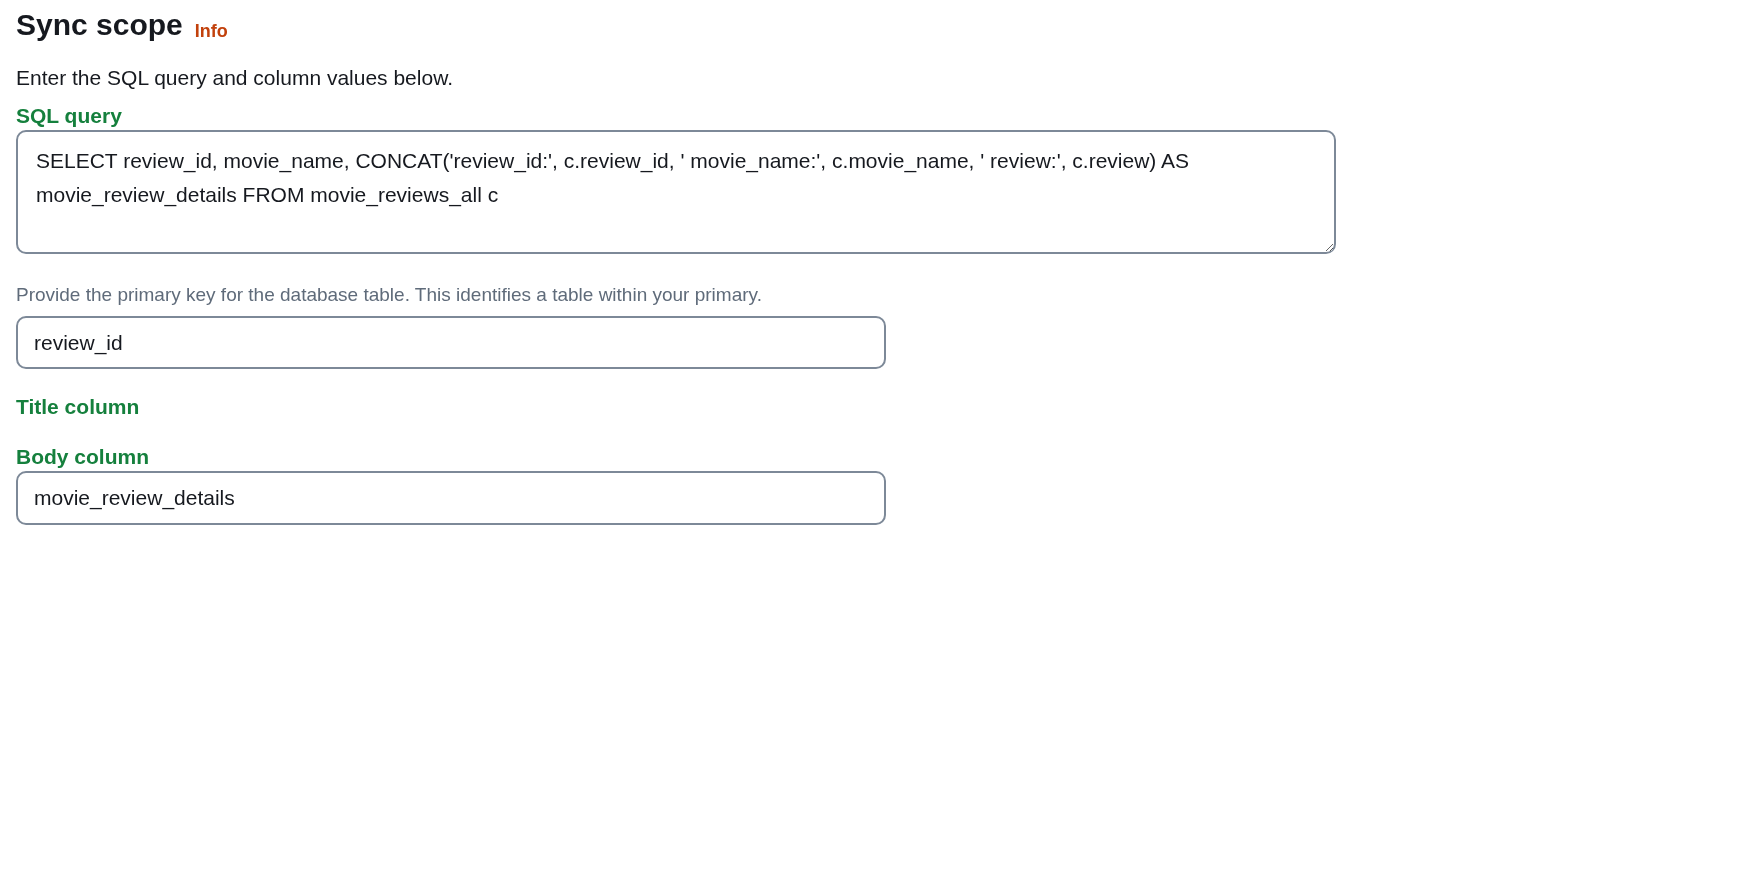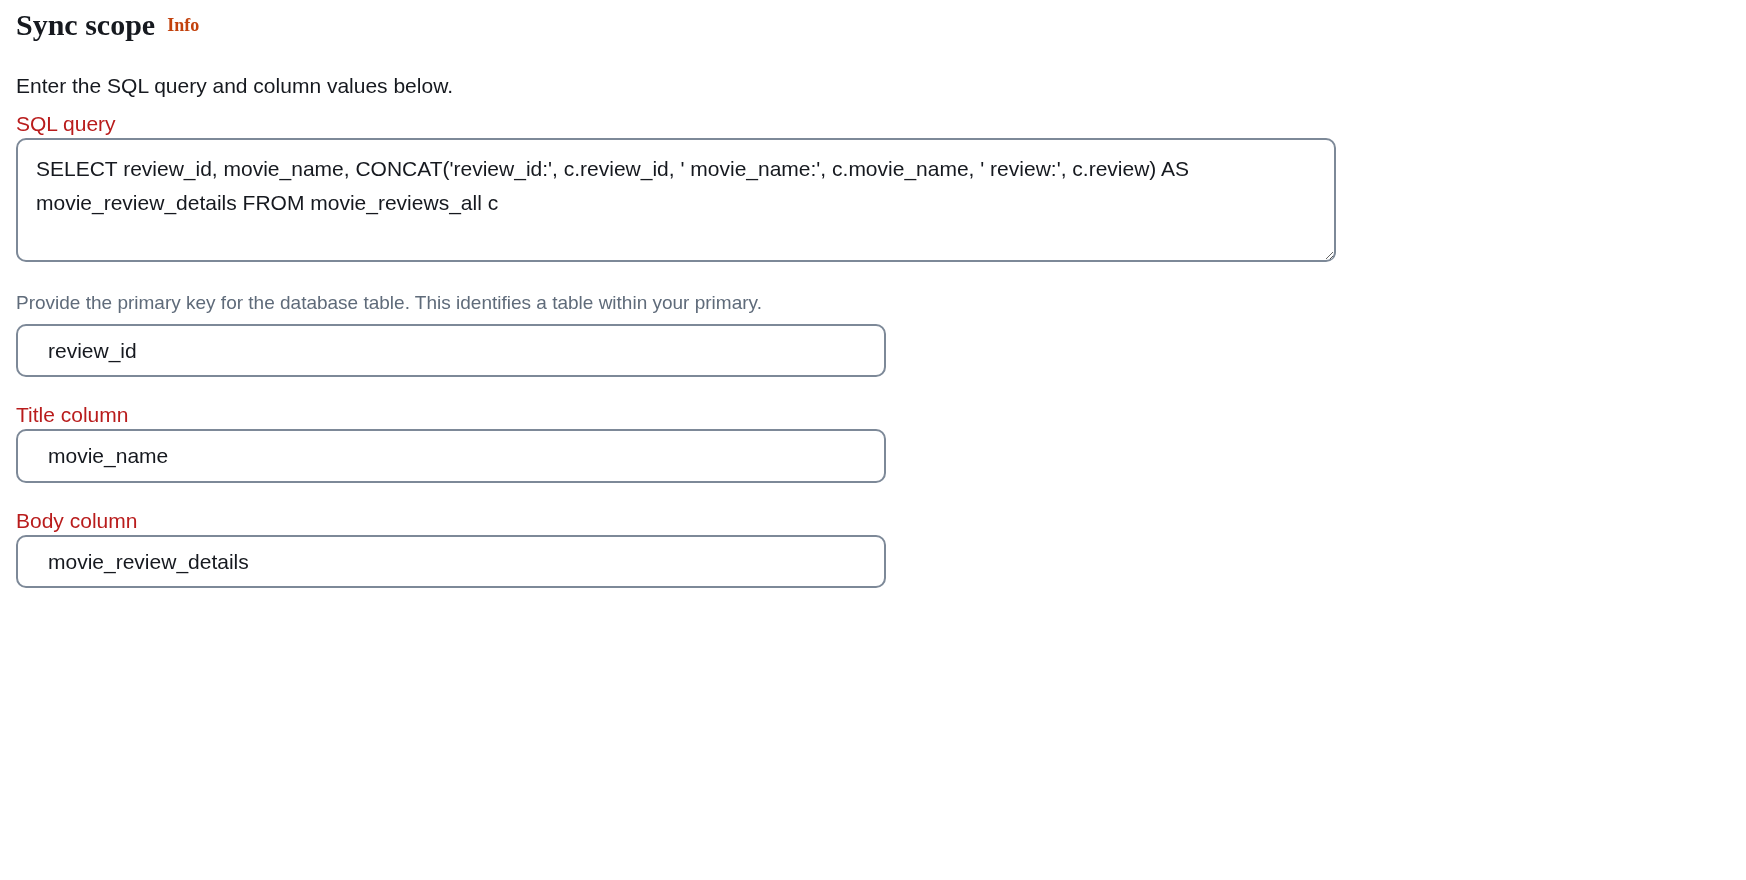--- a/index.html
+++ b/index.html
@@ -8,24 +8,23 @@
     padding: 0;
   }
   body {
     font-family: "Amazon Ember", "Helvetica Neue", Helvetica, Arial, sans-serif;
     background: #ffffff;
     padding: 8px 16px;
     color: #16191f;
   }
   .header-row {
     display: flex;
-    align-items: center;
+    align-items: flex-end;
     gap: 12px;
-    margin-bottom: 32px;
-    font-family: Liberation Serif, serif;
+    margin-bottom: 24px;
   }
   .section-title {
     font-size: 30px;
     font-weight: 700;
     color: #16191f;
   }
   .info-link {
     color: #c2410c;
     font-size: 18px;
     font-weight: 600;
@@ -35,22 +34,22 @@
   .section-intro {
     font-size: 21px;
     color: #16191f;
     margin-bottom: 14px;
   }
   .field-group {
     margin-bottom: 26px;
   }
   .field-label {
     font-size: 21px;
-    font-weight: 400;
-    color: #b91c1c;
+    font-weight: 700;
+    color: #15803d;
     margin-bottom: 2px;
   }
   .field-hint {
     font-size: 19px;
     color: #5f6b7a;
     margin-bottom: 10px;
   }
   .textarea-input {
     width: 1320px;
     max-width: 100%;
@@ -60,21 +59,21 @@
     font-family: inherit;
     color: #16191f;
     border: 2px solid #7d8998;
     border-radius: 10px;
     resize: both;
     line-height: 1.6;
   }
   .text-input {
     width: 870px;
     max-width: 100%;
-    padding: 10px 30px;
+    padding: 10px 16px;
     font-size: 21px;
     font-family: inherit;
     color: #16191f;
     border: 2px solid #7d8998;
     border-radius: 10px;
     line-height: 1.4;
   }
 </style>
 </head>
 <body>
@@ -91,19 +90,18 @@
   <textarea class="textarea-input" style="">SELECT review_id, movie_name, CONCAT('review_id:', c.review_id, ' movie_name:', c.movie_name, ' review:', c.review) AS movie_review_details FROM movie_reviews_all c</textarea>
 </div>
 
 <div class="field-group">
   <div class="field-hint">Provide the primary key for the database table. This identifies a table within your primary.</div>
   <input type="text" class="text-input" value="review_id" style="">
 </div>
 
 <div class="field-group">
   <div class="field-label">Title column</div>
-  <input type="text" class="text-input" value="movie_name" style="">
 </div>
 
 <div class="field-group">
   <div class="field-label">Body column</div>
   <input type="text" class="text-input" value="movie_review_details" style="">
 </div>
 
 </body></html>

